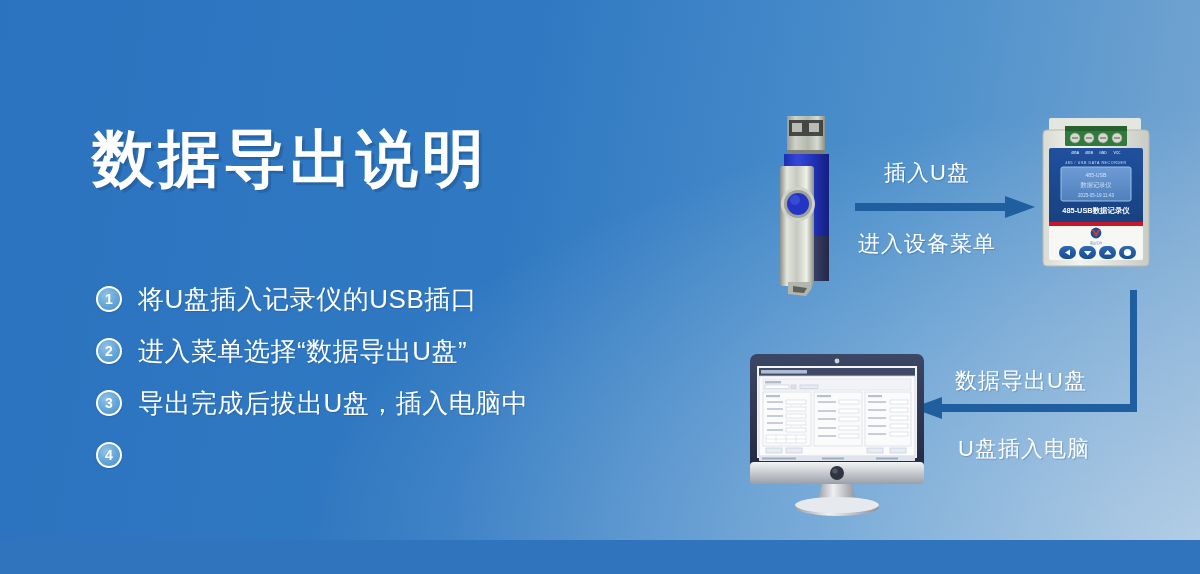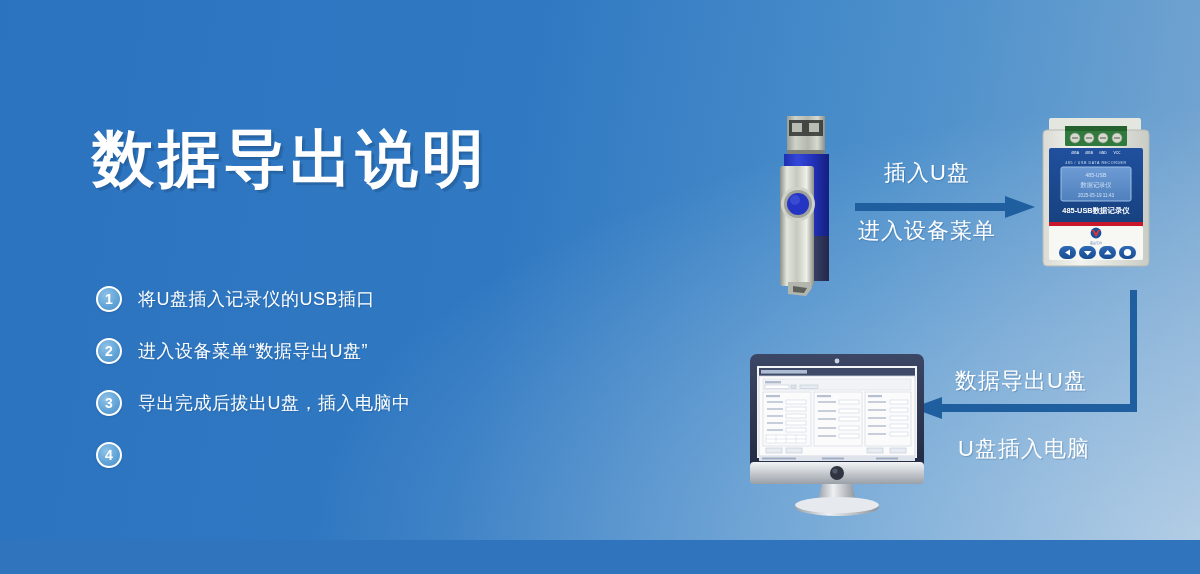--- a/index.html
+++ b/index.html
@@ -31,31 +31,31 @@
     width:26px;height:26px;border-radius:50%;
     background:radial-gradient(circle at 38% 32%,#8fc2e8 0%,#5fa2d6 60%,#4a90cc 100%);
     border:2px solid #ffffff;
     box-sizing:border-box;
     display:flex;align-items:center;justify-content:center;
     color:#ffffff;font-size:14px;font-weight:bold;
     flex:0 0 auto;
     box-shadow:0 1px 2px rgba(20,60,110,.25);
   }
   .step-text{
-    margin-left:16px;color:#ffffff;font-size:18px;
+    margin-left:16px;color:#ffffff;font-size:26px;
     letter-spacing:.5px;white-space:nowrap;
     text-shadow:1px 1px 1px rgba(24,72,124,.30);
   }
   
   .arrow-label{
     position:absolute;color:#ffffff;font-size:22px;white-space:nowrap;
     letter-spacing:1px;text-shadow:1px 1px 1px rgba(24,72,124,.30);
   }
   .lbl-insert{left:884px;top:158px;}
-  .lbl-menu{left:858px;top:216px;text-align:center;}
+  .lbl-menu{left:858px;top:229px;text-align:center;}
   .lbl-export{left:955px;top:366px;}
   .lbl-topc{left:958px;top:434px;}
   .arrow-top{position:absolute;left:855px;top:196px;width:180px;height:22px;}
   .arrow-bottom{position:absolute;left:912px;top:290px;width:225px;height:130px;}
   
   .usb{position:absolute;left:762px;top:106px;width:88px;height:198px;}
   
   .device{position:absolute;left:1035px;top:112px;width:122px;height:160px;}
   
   .monitor{position:absolute;left:742px;top:352px;width:190px;height:166px;}
@@ -67,21 +67,21 @@
 
   <div class="title">数据导出说明</div>
 
   <div class="steps">
     <div class="step">
       <div class="badge">1</div>
       <div class="step-text">将U盘插入记录仪的USB插口</div>
     </div>
     <div class="step">
       <div class="badge">2</div>
-      <div class="step-text">进入设备菜单“数据导出U盘”</div>
+      <div class="step-text">进入菜单选择“数据导出U盘”</div>
     </div>
     <div class="step">
       <div class="badge">3</div>
       <div class="step-text">导出完成后拔出U盘，插入电脑中</div>
     </div>
     <div class="step">
       <div class="badge">4</div>
     </div>
   </div>
 

